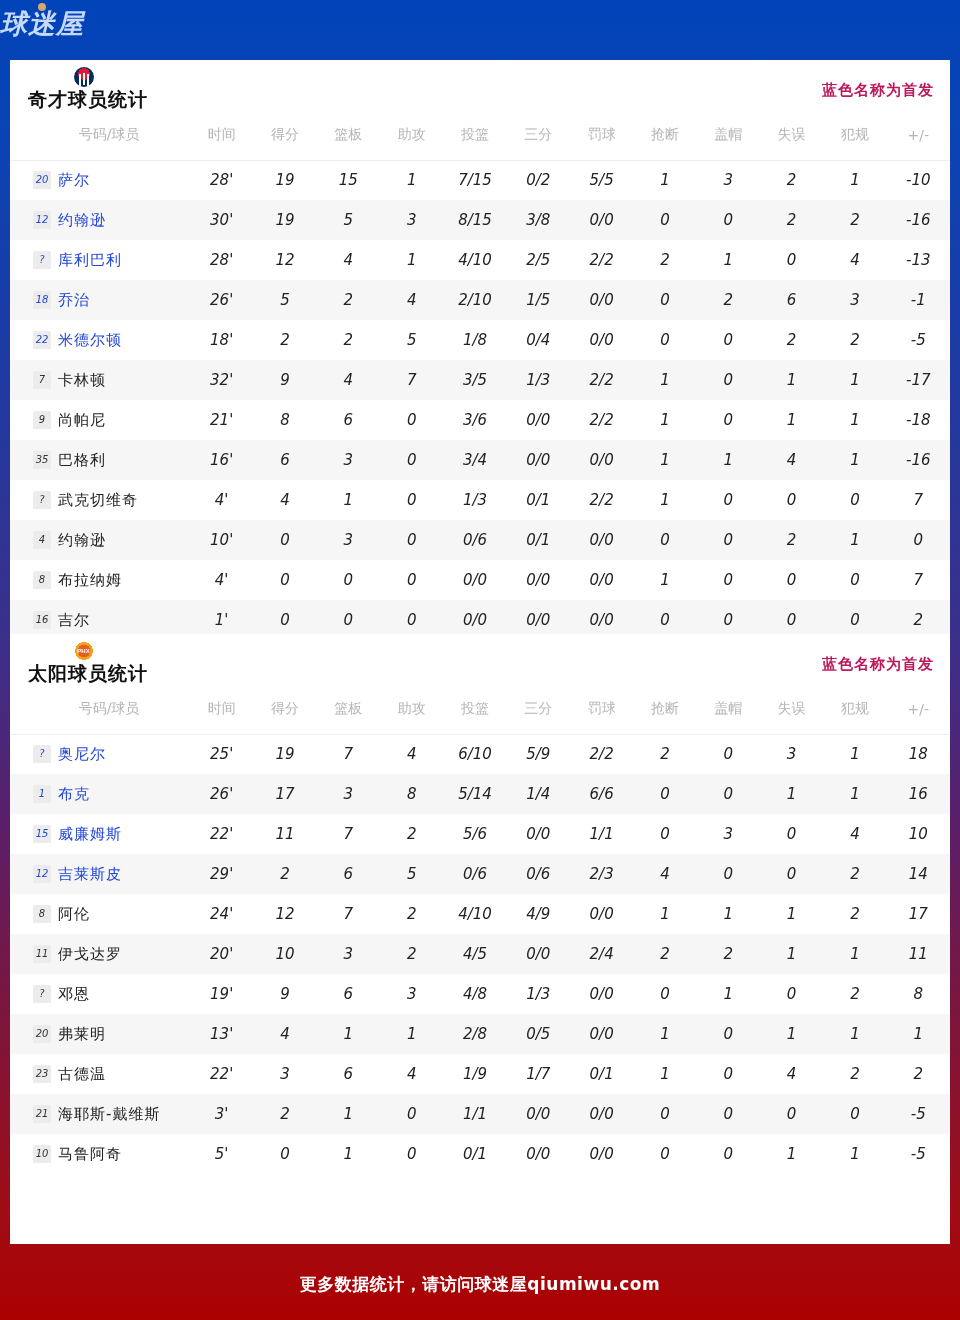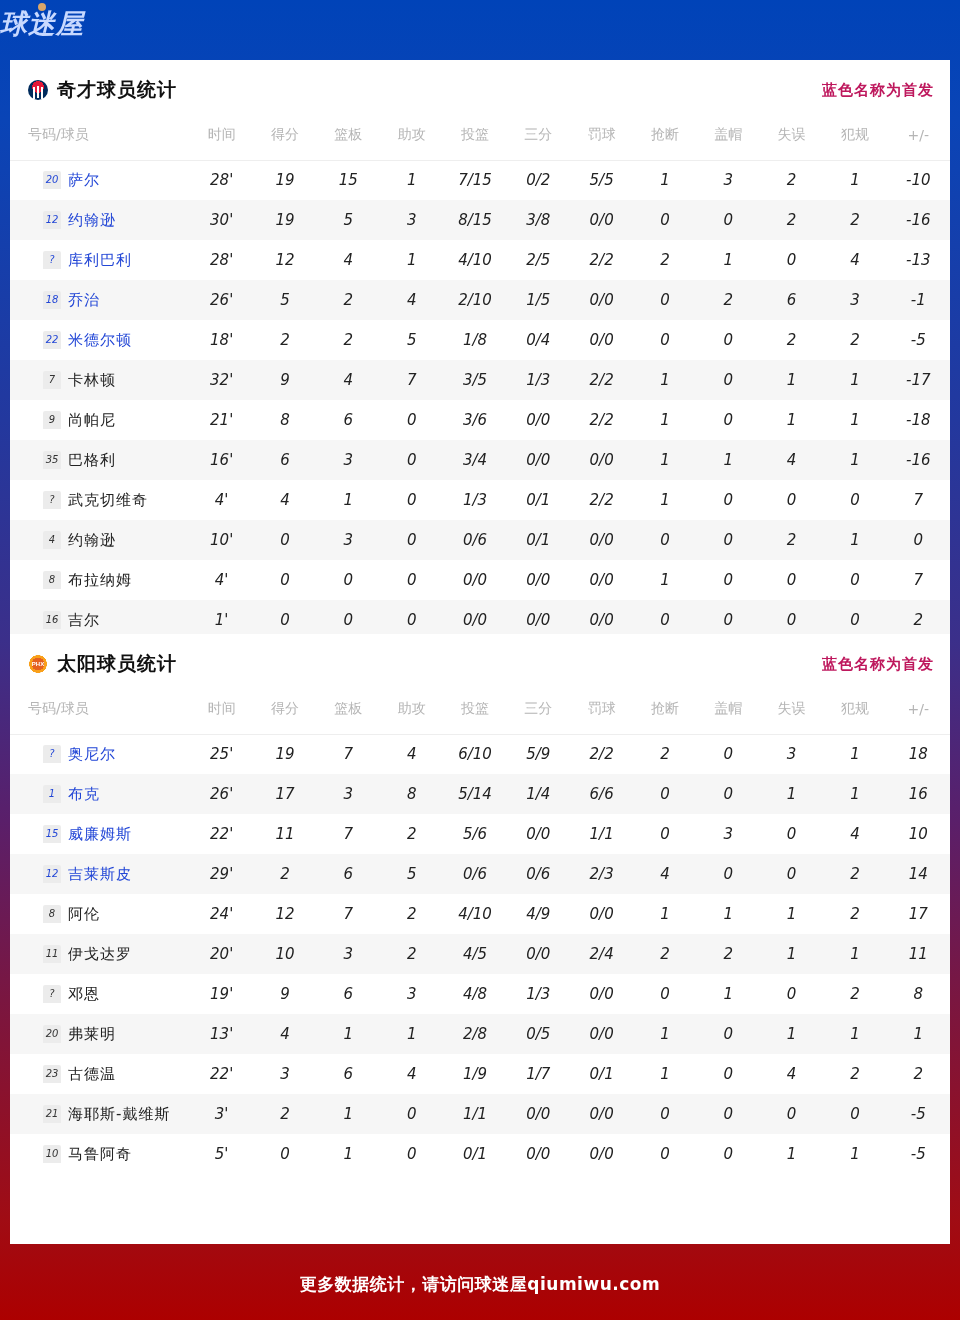--- a/index.html
+++ b/index.html
@@ -25,21 +25,21 @@
     }
     .panel {
       position: absolute; left: 10px; width: 940px; background: #fff;
     }
     .panel.wiz { top: 60px; height: 610px; }
     .panel.suns { top: 634px; height: 610px; }
     .section-head {
       height: 60px; display: flex; align-items: center; justify-content: space-between;
       padding: 0 16px 0 18px;
     }
-    .section-title { display: flex; align-items: center; }
+    .section-title { display: flex; align-items: center; flex-direction: column; }
     .team-logo {
       width: 20px; height: 20px; border-radius: 50%; margin-right: 9px;
       display: flex; align-items: center; justify-content: center; flex-shrink: 0;
     }
     .team-logo.wiz-logo {
       background: radial-gradient(circle at 50% 35%, #e31837 0 35%, #002b5c 36%);
     }
     .team-logo.wiz-logo::after {
       content: ""; width: 2px; height: 12px; background: #fff; margin-top: 4px;
       box-shadow: -4px 1px 0 #fff, 4px 1px 0 #fff;
@@ -48,29 +48,29 @@
       background: radial-gradient(circle, #e56020 0 45%, #f9a01b 46% 62%, transparent 63%);
       font-size: 6px; color: #fff; font-weight: bold; font-family: "Liberation Sans", sans-serif;
     }
     .section-title-text { font-size: 19px; font-weight: bold; color: #111; letter-spacing: 1px; }
     .starter-note { font-size: 15px; color: #be185d; font-weight: bold; letter-spacing: 1px; }
     table { width: 100%; border-collapse: collapse; table-layout: fixed; }
     thead th {
       height: 30px; font-size: 14px; font-weight: normal; color: #b5b5b5;
       text-align: center; border-bottom: 1px solid #eee; padding-bottom: 10px; vertical-align: middle;
     }
-    thead th.player-col { text-align: left; padding-left: 18px; }
+    thead th.player-col { text-align: center; padding-left: 18px; }
     thead tr { height: 40px; }
     tbody tr { height: 40px; }
     tbody tr:nth-child(even) { background: #f6f6f6; }
     tbody td {
       font-family: "DejaVu Sans", sans-serif; font-style: italic;
       font-size: 15px; color: #222; text-align: center; vertical-align: middle;
     }
-    tbody td.player-cell { text-align: left; padding-left: 33px; font-style: normal; margin-top: 32px; }
+    tbody td.player-cell { text-align: left; padding-left: 23px; font-style: normal; margin-top: 32px; }
     .num-badge {
       display: inline-block; width: 18px; height: 18px; line-height: 18px;
       background: #ececec; border-radius: 2px 2px 0 0; font-size: 10px; color: #333;
       text-align: center; margin-right: 7px; vertical-align: middle; font-style: italic;
     }
     .num-badge.starter { color: #2246d6; }
     .pname { font-size: 15px; color: #222; vertical-align: middle; letter-spacing: 1px; }
     .pname.starter { color: #2246d6; }
     col.c-player { width: 180px; }
     .footer {

